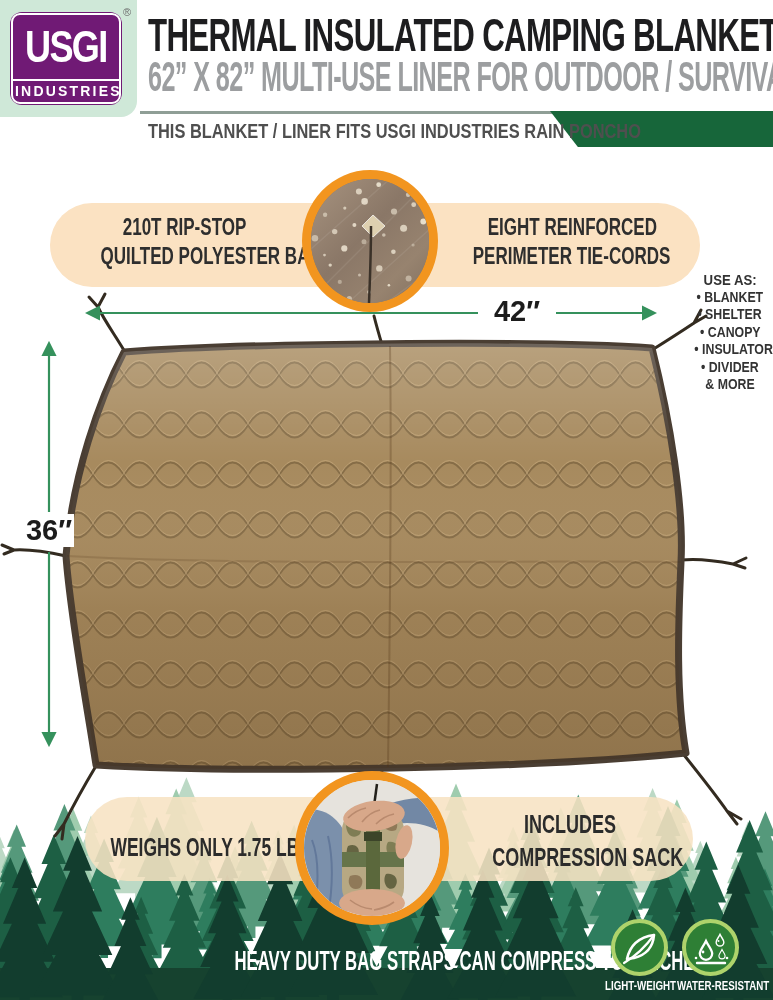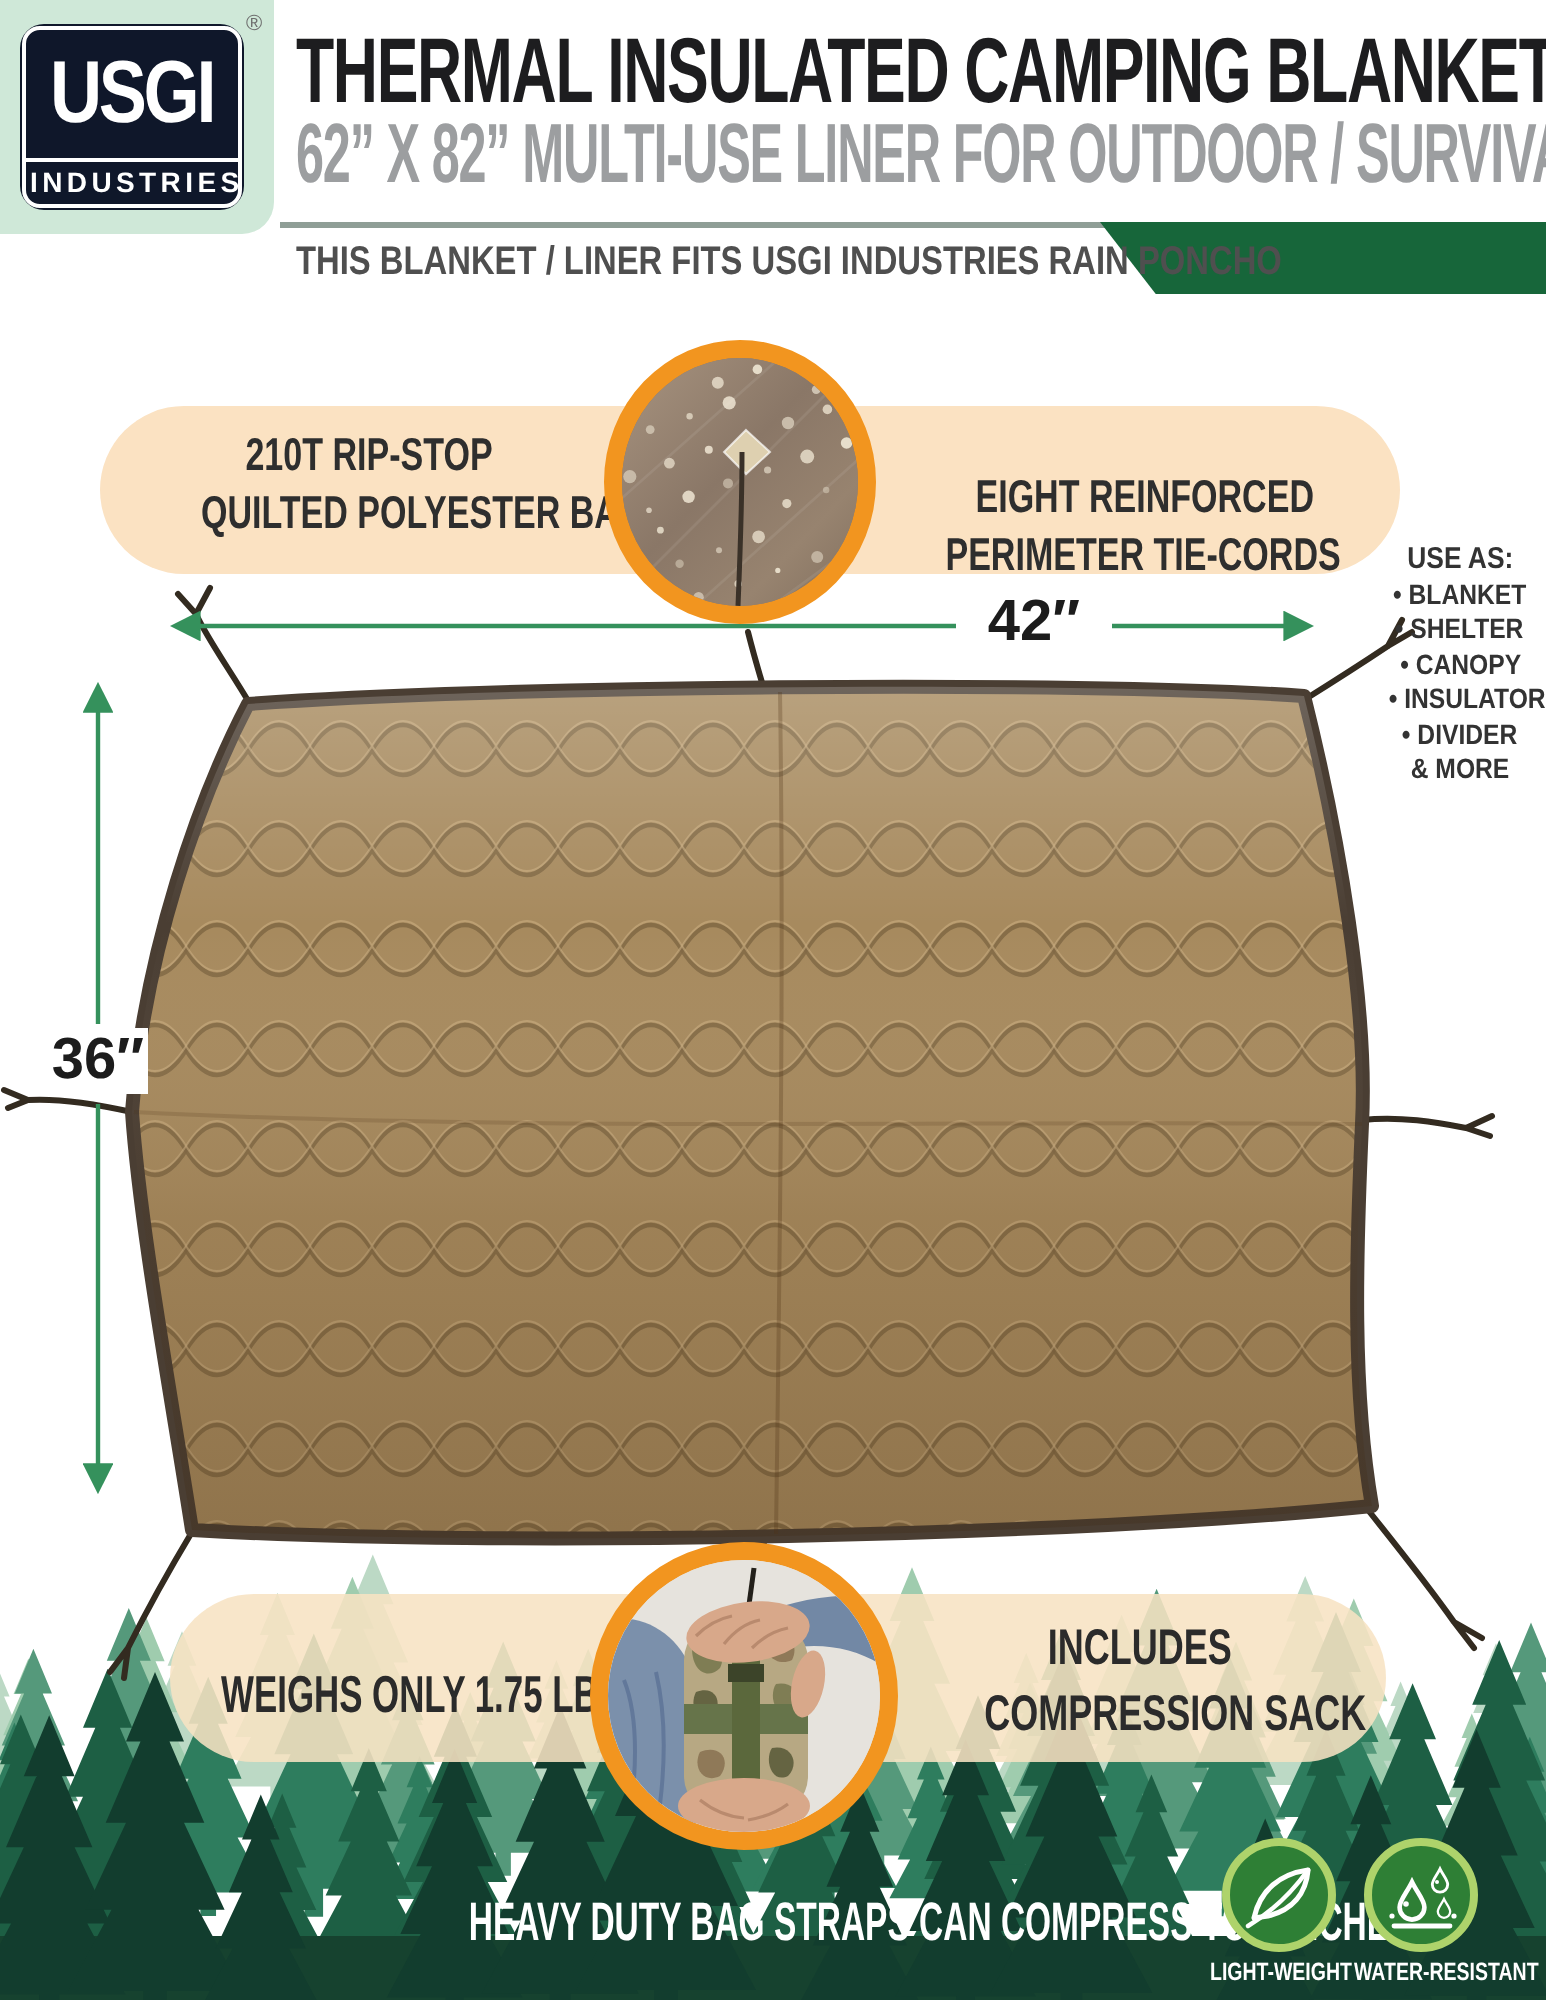--- a/index.html
+++ b/index.html
@@ -3,35 +3,35 @@
 <meta charset="utf-8">
 <style>
   html,body{margin:0;padding:0;background:#fff;}
   .canvas{position:relative;width:773px;height:1000px;background:#fff;overflow:hidden;
           font-family:"Liberation Sans","DejaVu Sans",sans-serif;}
   .abs{position:absolute;}
   .cond{display:inline-block;white-space:nowrap;transform:scaleX(var(--sx,.7));transform-origin:center;}
   .cond-l{display:inline-block;white-space:nowrap;transform:scaleX(var(--sx,.7));transform-origin:left center;}
   
   .logo-block{left:0;top:0;width:137px;height:117px;background:#cfe8d8;border-radius:0 0 16px 0;}
-  .logo-badge{left:10px;top:12px;width:112px;height:93px;background:#0f172a;border-radius:12px;padding:1px;box-sizing:border-box;}
+  .logo-badge{left:10px;top:12px;width:112px;height:93px;background:#701a75;border-radius:12px;padding:1px;box-sizing:border-box;}
   .logo-inner{border:2px solid #fff;border-radius:9px;height:100%;box-sizing:border-box;display:flex;flex-direction:column;overflow:hidden;}
   .logo-usgi{flex:1;display:flex;align-items:center;justify-content:center;color:#fff;font-weight:900;font-size:44px;letter-spacing:-2px;}
   .logo-ind{border-top:2px solid #fff;color:#fff;font-weight:700;font-size:14px;text-align:center;letter-spacing:2.2px;padding:2px 0 3px 2px;}
   .reg-mark{left:123px;top:6px;font-size:11px;color:#6e6e6e;}
   .title{left:148px;top:8px;font-size:46px;font-weight:900;color:#1d1d1f;letter-spacing:-1px;}
   .subtitle{left:148px;top:53px;font-size:42px;font-weight:800;color:#9c9ea0;letter-spacing:-1px;}
   .divider-line{left:140px;top:111px;width:633px;height:3px;background:#8f9e96;}
   .green-bar{left:550px;top:111px;width:223px;height:36px;background:#17663a;clip-path:polygon(0 0,100% 0,100% 100%,12.5% 100%);}
   .note{left:148px;top:120px;font-size:20px;font-weight:700;color:#4f4f4f;}
   
   .pill-top{left:50px;top:203px;width:650px;height:84px;background:#fbe2c2;border-radius:42px;}
   .callout{font-size:23px;font-weight:700;color:#2e2e2e;line-height:29px;text-align:center;}
   .callout-left{left:55px;top:213px;width:260px;}
-  .callout-right{left:438px;top:213px;width:268px;margin-top:21px;}
+  .callout-right{left:438px;top:213px;width:268px;}
   .use-as{right:2px;top:271px;width:82px;text-align:center;font-size:14px;font-weight:700;color:#333;line-height:17.5px;}
   
   .dim-label{background:#fff;font-size:29px;font-weight:700;color:#1c1c1c;text-align:center;}
   .dim-w{left:478px;top:295px;width:78px;}
   .dim-h{left:24px;top:514px;width:50px;}
   
   .photo-circle{border-radius:50%;border:9px solid #f2951f;box-sizing:border-box;overflow:hidden;background:#8a7868;}
   .circle-top{left:302px;top:170px;width:136px;height:142px;}
   .circle-bottom{left:295px;top:771px;width:154px;height:154px;background:#e6e3dd;}
   

